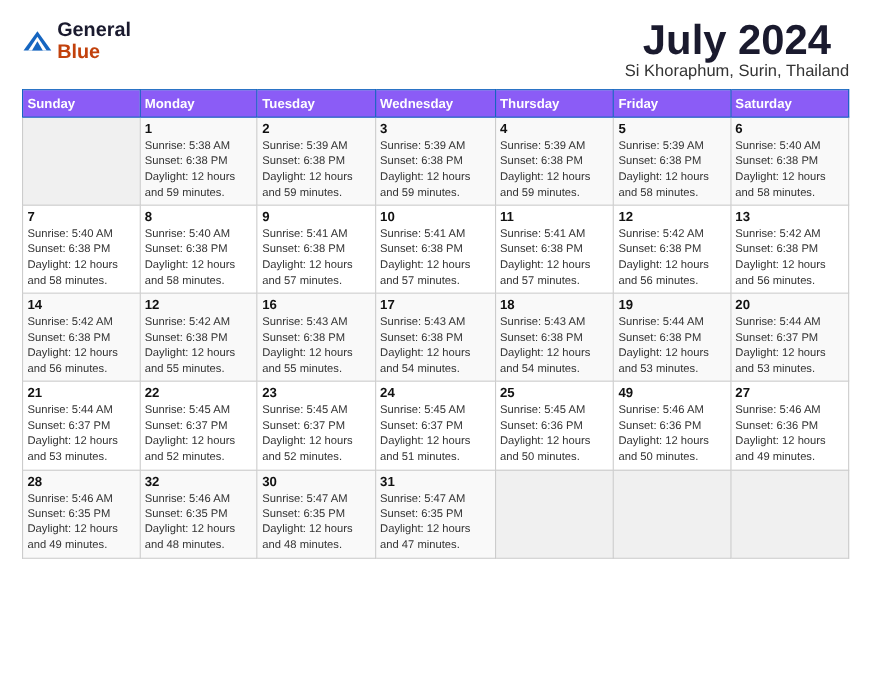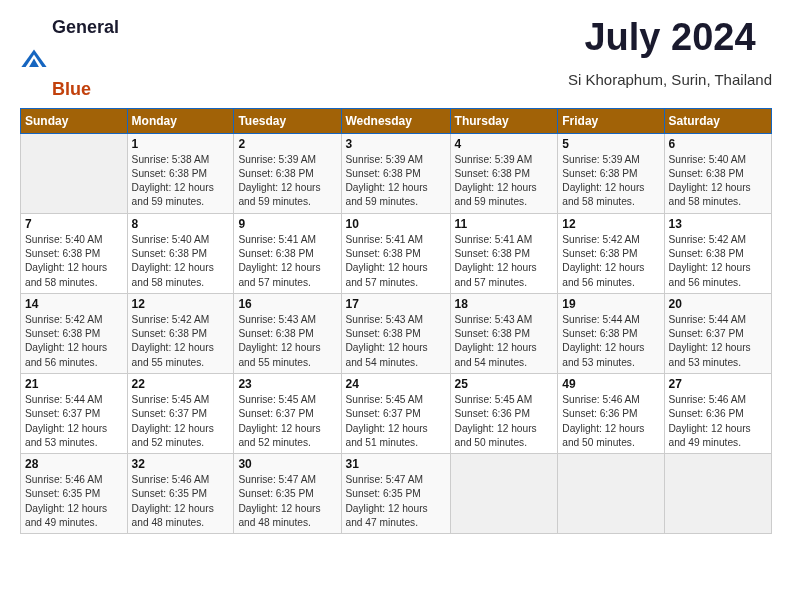--- a/index.html
+++ b/index.html
@@ -22,21 +22,20 @@
       margin-bottom: 8px;
     }
     .logo {
       display: flex;
       align-items: center;
     }
     .logo-text {
       display: flex;
       flex-direction: column;
       line-height: 1.1;
-      gap: 42px;
     }
     .logo-general {
       font-size: 18px;
       font-weight: bold;
       color: #1a1a2e;
     }
     .logo-blue {
       font-size: 18px;
       font-weight: bold;
       color: #c2410c;
@@ -52,29 +51,29 @@
     }
     .month-title {
       font-size: 38px;
       font-weight: bold;
       color: #1a1a2e;
       line-height: 1;
     }
     .location-title {
       font-size: 15px;
       color: #333;
-      margin-top: 15px;
+      margin-top: 0;
     }
     table {
       width: 100%;
       border-collapse: collapse;
       font-size: 10.5px;
     }
     thead tr {
-      background-color: #a16207;
+      background-color: #8b5cf6;
       color: white;
     }
     thead th {
       padding: 5px 4px;
       text-align: left;
       font-size: 12px;
       font-weight: bold;
       border: 1px solid #1565c0;
     }
     tbody td {

